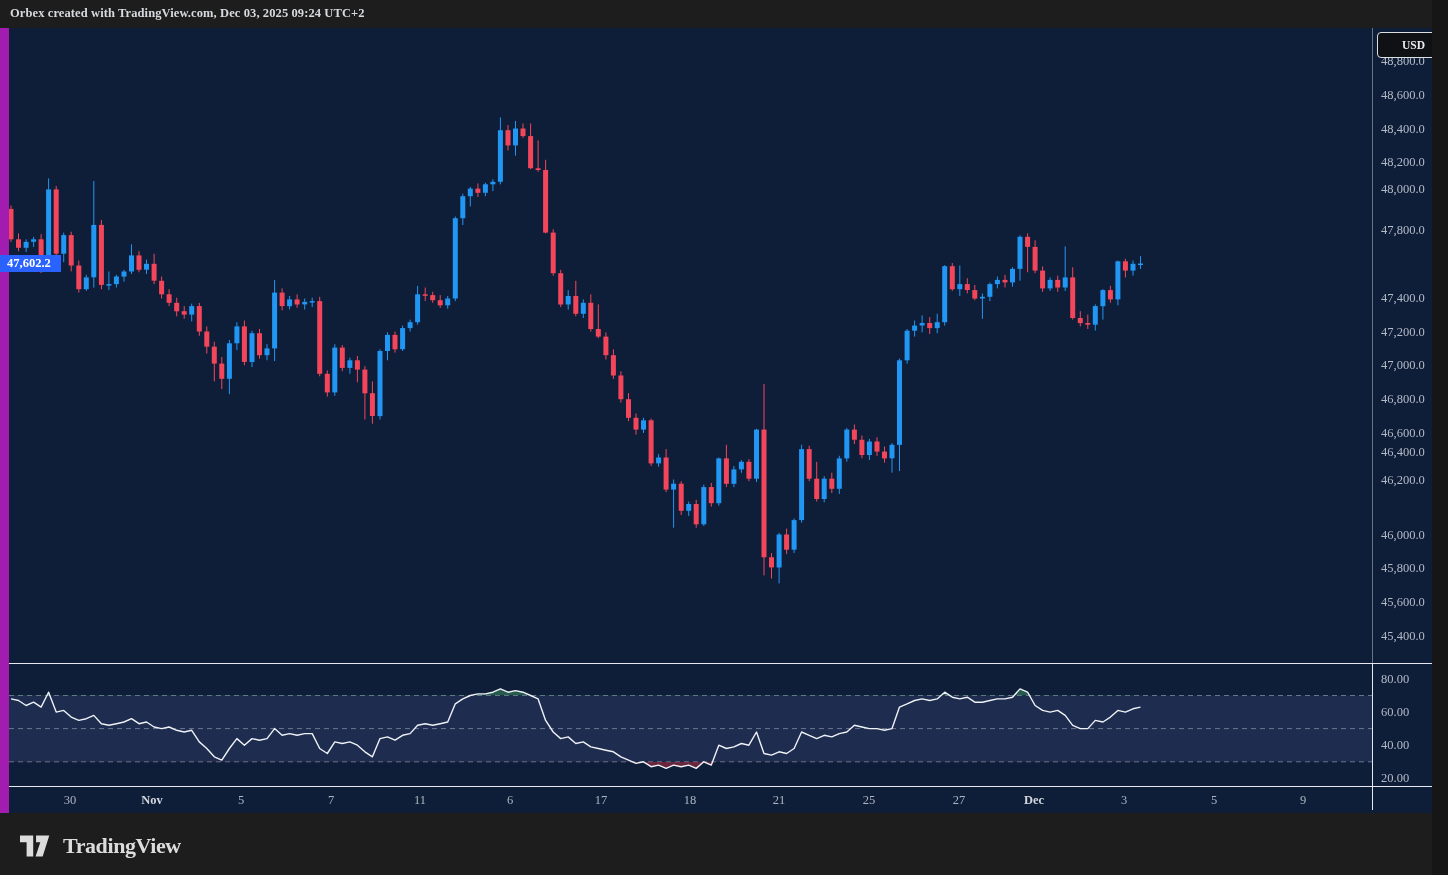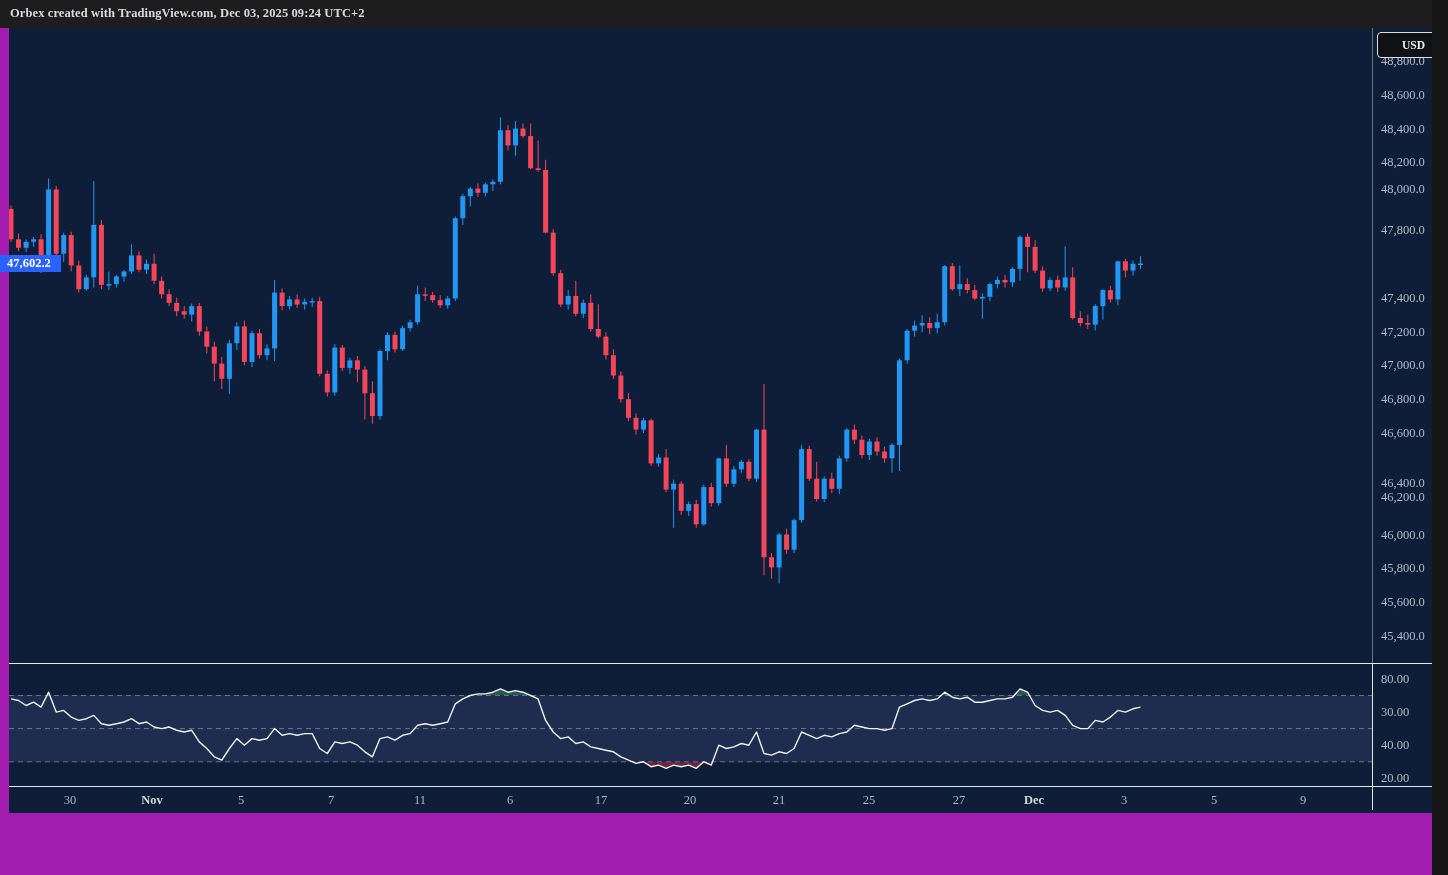--- a/index.html
+++ b/index.html
@@ -378,49 +378,58 @@
       <div class="pl" style="top: 59.7px;">48,600.0</div>
       <div class="pl" style="top: 93.5px;">48,400.0</div>
       <div class="pl" style="top: 127.4px;">48,200.0</div>
       <div class="pl" style="top: 154px;">48,000.0</div>
       <div class="pl" style="top: 195px;">47,800.0</div>
       <div class="pl" style="top: 262.7px;">47,400.0</div>
       <div class="pl" style="top: 296.5px;">47,200.0</div>
       <div class="pl" style="top: 330.3px;">47,000.0</div>
       <div class="pl" style="top: 364.2px;">46,800.0</div>
       <div class="pl" style="top: 398px;">46,600.0</div>
-      <div class="pl" style="top: 448px;">46,400.0</div>
-      <div class="pl" style="top: 462px;">46,200.0</div>
+      <div class="pl" style="top: 417px;">46,400.0</div>
+      <div class="pl" style="top: 445px;">46,200.0</div>
       <div class="pl" style="top: 499.5px;">46,000.0</div>
       <div class="pl" style="top: 533.3px;">45,800.0</div>
       <div class="pl" style="top: 567.1px;">45,600.0</div>
       <div class="pl" style="top: 601px;">45,400.0</div>
     </div>
   <div id="price-badge" style="top: 255px;">47,602.2</div>
   <div id="usd-btn">USD</div>
 
   <div id="rsi-axis">
       <div class="pl" style="top: 9px;">80.00</div>
-      <div class="pl" style="top: 42.1px;">30.00</div>
+      <div class="pl" style="top: 42.1px;">60.00</div>
       <div class="pl" style="top: 75.2px;">40.00</div>
       <div class="pl" style="top: 108.3px;">20.00</div>
     </div>
 
   <div id="time-axis">
       <div class="tl" style="left: 61px;">30</div>
       <div class="tl month" style="left: 143px;">Nov</div>
       <div class="tl" style="left: 232px;">5</div>
       <div class="tl" style="left: 322px;">7</div>
       <div class="tl" style="left: 411px;">11</div>
       <div class="tl" style="left: 501px;">6</div>
       <div class="tl" style="left: 592px;">17</div>
-      <div class="tl" style="left: 681px;">20</div>
+      <div class="tl" style="left: 681px;">18</div>
       <div class="tl" style="left: 770px;">21</div>
       <div class="tl" style="left: 860px;">25</div>
       <div class="tl" style="left: 950px;">27</div>
       <div class="tl month" style="left: 1025px;">Dec</div>
       <div class="tl" style="left: 1115px;">3</div>
       <div class="tl" style="left: 1205px;">5</div>
       <div class="tl" style="left: 1294px;">9</div>
     </div>
 
+  <div id="footer">
+    <div id="logo">
+      <svg class="mark" viewBox="0 0 36 22">
+        <path d="M0,0 H14 V22 H7 V7 H0 Z" fill="#dcdcdc"></path>
+        <path d="M17,0 H31 L24,22 H16.5 L21.5,7 H17 Z" fill="#dcdcdc"></path>
+      </svg>
+      <span class="word">TradingView</span>
+    </div>
+  </div>
 
 </div>
 
 </body></html>

